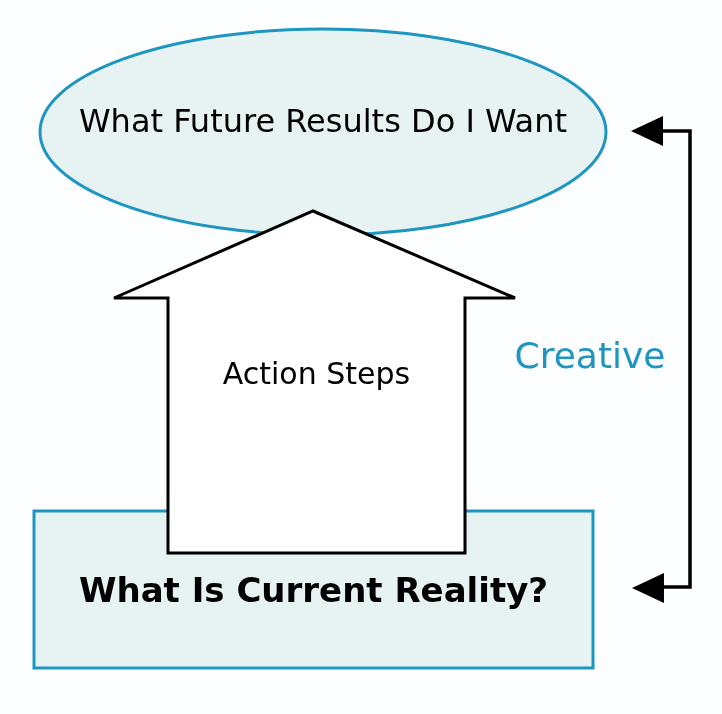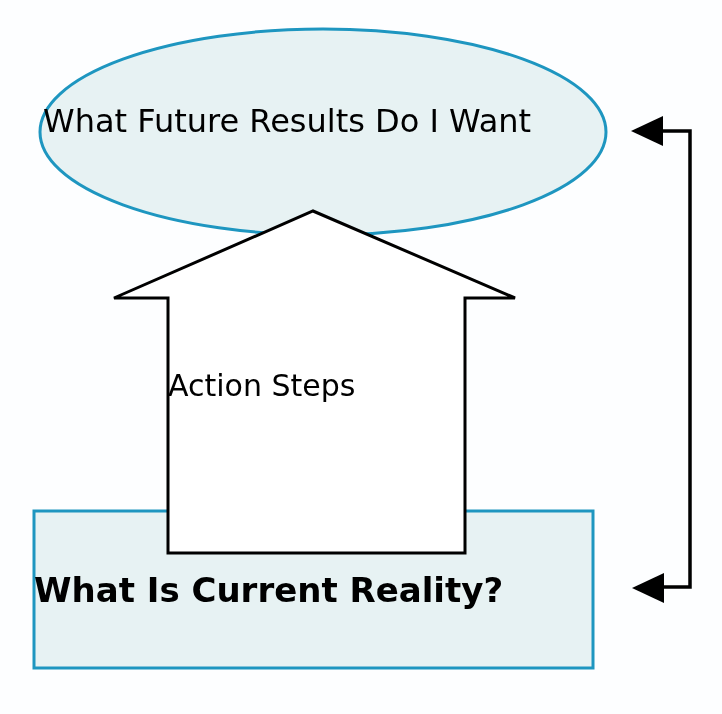--- a/index.html
+++ b/index.html
@@ -35,32 +35,31 @@
   .bracket {
     fill: none;
     stroke: var(--ink, #000);
     stroke-width: 3.5;
   }
   .arrowhead { fill: var(--ink, #000); stroke: none; }
 
   .label {
     position: absolute;
     color: #000;
-    text-align: left;
+    text-align: center;
     line-height: 1.2;
     white-space: nowrap;
   }
   .vision-label {
     left: 43px; top: 102px; width: 560px;
     font-size: 32px; line-height: 39px;
   }
   .action-label {
     left: 168px; top: 356px; width: 297px;
     font-size: 30px;
-    margin-top: 12px;
   }
   .reality-label {
     left: 34px; top: 570px; width: 559px;
     font-size: 34px;
     font-weight: bold;
   }
   .tension-label {
     left: 480px; top: 332px; width: 220px;
     font-size: 36px; line-height: 48px;
     color: var(--teal, #1e96c0);
@@ -88,15 +87,16 @@
 
   <div class="label vision-label">
     <div>What Future Results Do I Want</div>
   </div>
 
   <div class="label action-label">Action Steps</div>
 
   <div class="label reality-label">What Is Current Reality?</div>
 
   <div class="label tension-label">
+    <div>Creative</div>
   </div>
 
 </div>
 
 </body></html>

